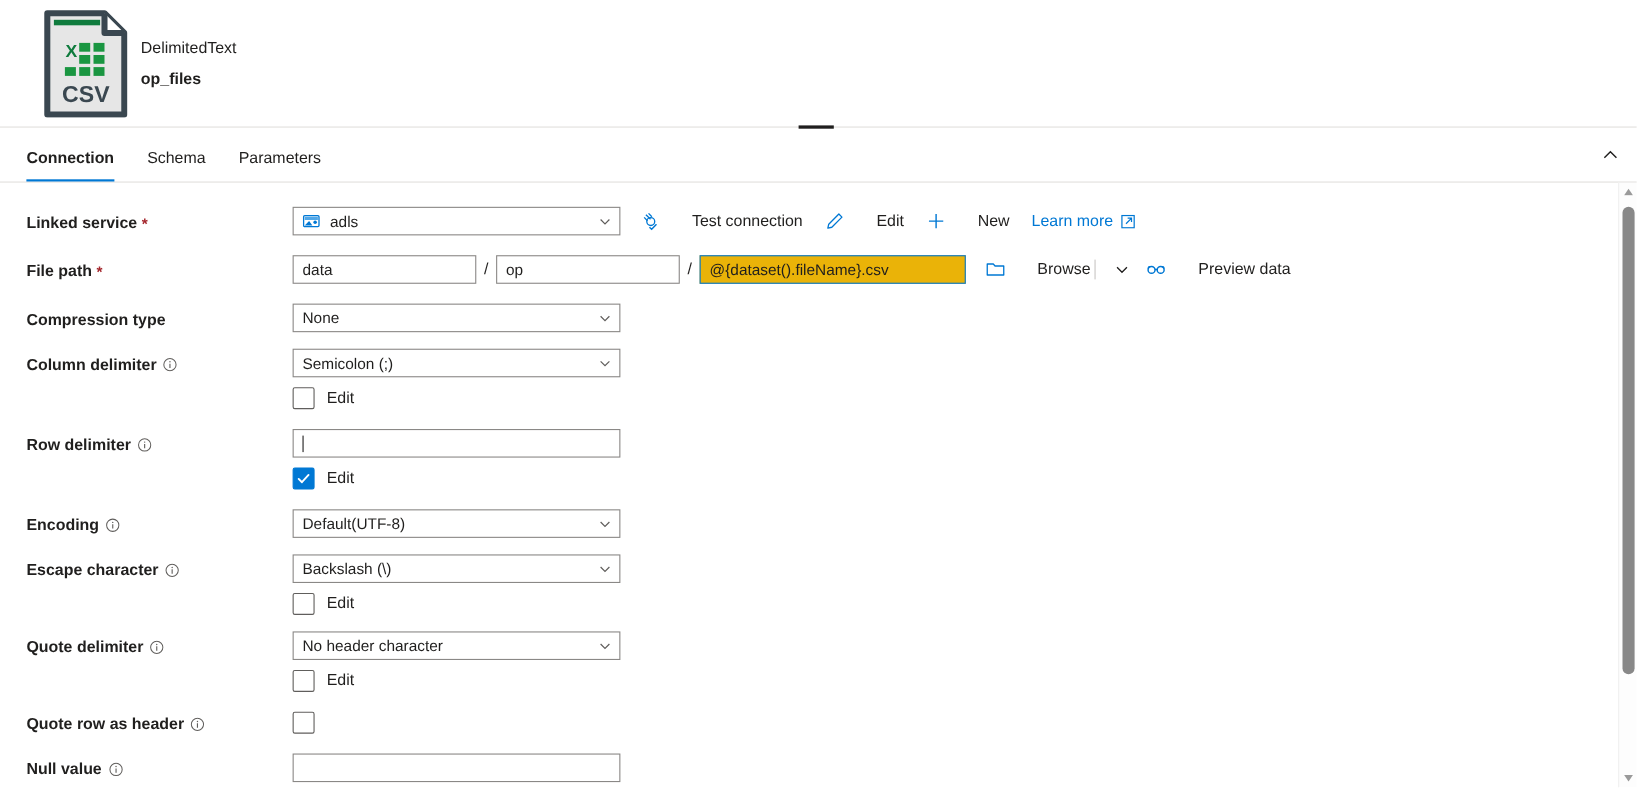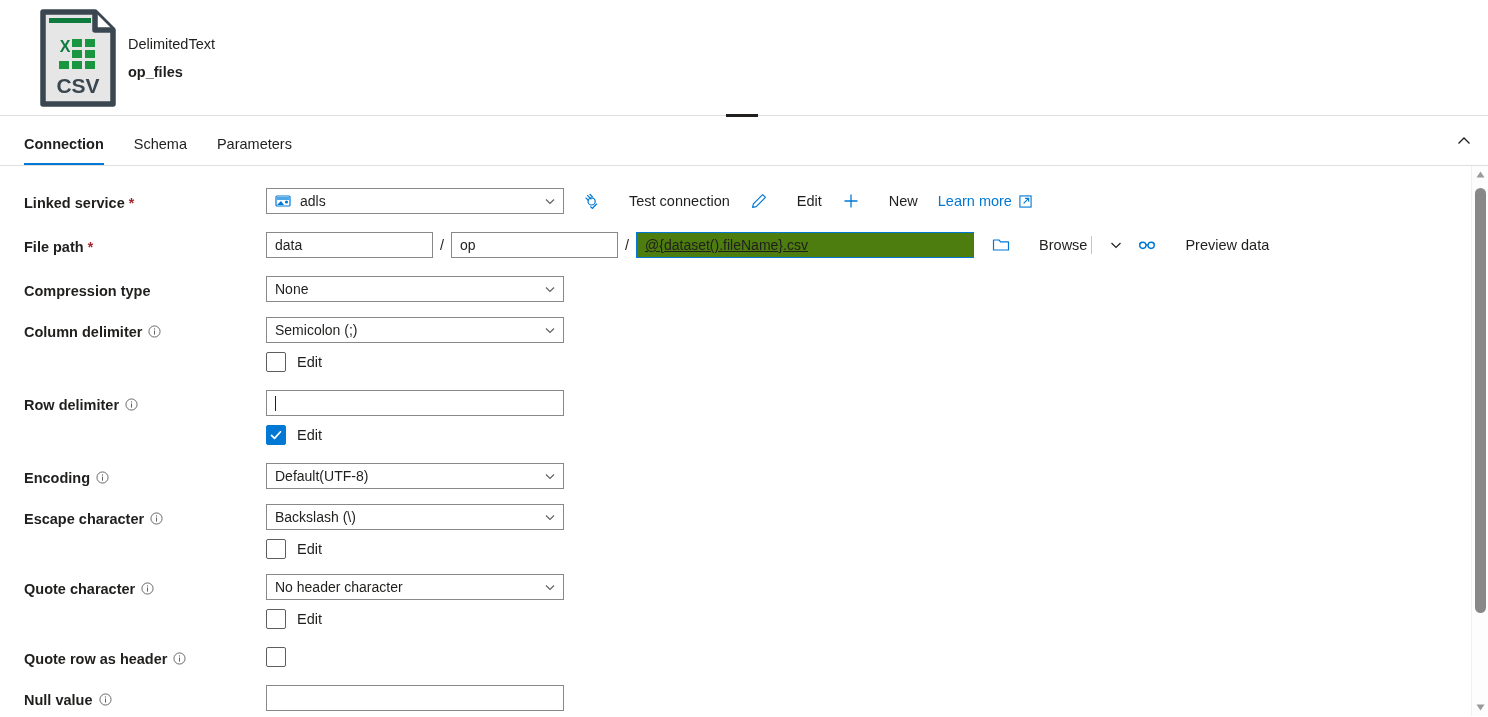--- a/index.html
+++ b/index.html
@@ -132,24 +132,23 @@
     position: absolute; right: 7px; top: 50%;
     transform: translateY(-50%);
     width: 12px; height: 12px;
   }
   .ddl .svc-icon { width: 16px; height: 16px; margin-right: 9px; flex: 0 0 16px; }
   .txt { width: 298px; }
 
   .fp-seg { width: 167px; }
   .fp-slash { margin: 0 7px; font-size: 14.5px; color: #201f1e; line-height: 26px; }
   .fp-focus {
-    width: 338px;
+    width: 242px;
     border: 1px solid #0078d4;
-    background: #4d7c0f;
-    text-decoration: underline;
+    background: #eab308;
   }
 
   
   .caret {
     display: inline-block;
     width: 1px; height: 15px;
     background: #201f1e;
   }
 
   
@@ -464,21 +463,21 @@
     </div>
     <div class="cb-row">
       <div class="cb"></div>
       <span class="cb-label">Edit</span>
     </div>
 
     <div class="gap-md"></div>
 
     <div class="row">
       <div class="label">
-        <span>Quote character</span>
+        <span>Quote delimiter</span>
         <svg class="info-icon" viewBox="0 0 14 14">
           <circle cx="7" cy="7" r="6" fill="none" stroke="#605e5c" stroke-width="1"></circle>
           <path d="M7 6 V10.3" stroke="#605e5c" stroke-width="1.1"></path>
           <circle cx="7" cy="4.2" r="0.7" fill="#605e5c"></circle>
         </svg>
       </div>
       <div class="ddl">
         <span>No header character</span>
         <svg class="chev" viewBox="0 0 12 12">
           <path d="M2 4.5 L6 8.5 L10 4.5" fill="none" stroke="#605e5c" stroke-width="1.1"></path>

